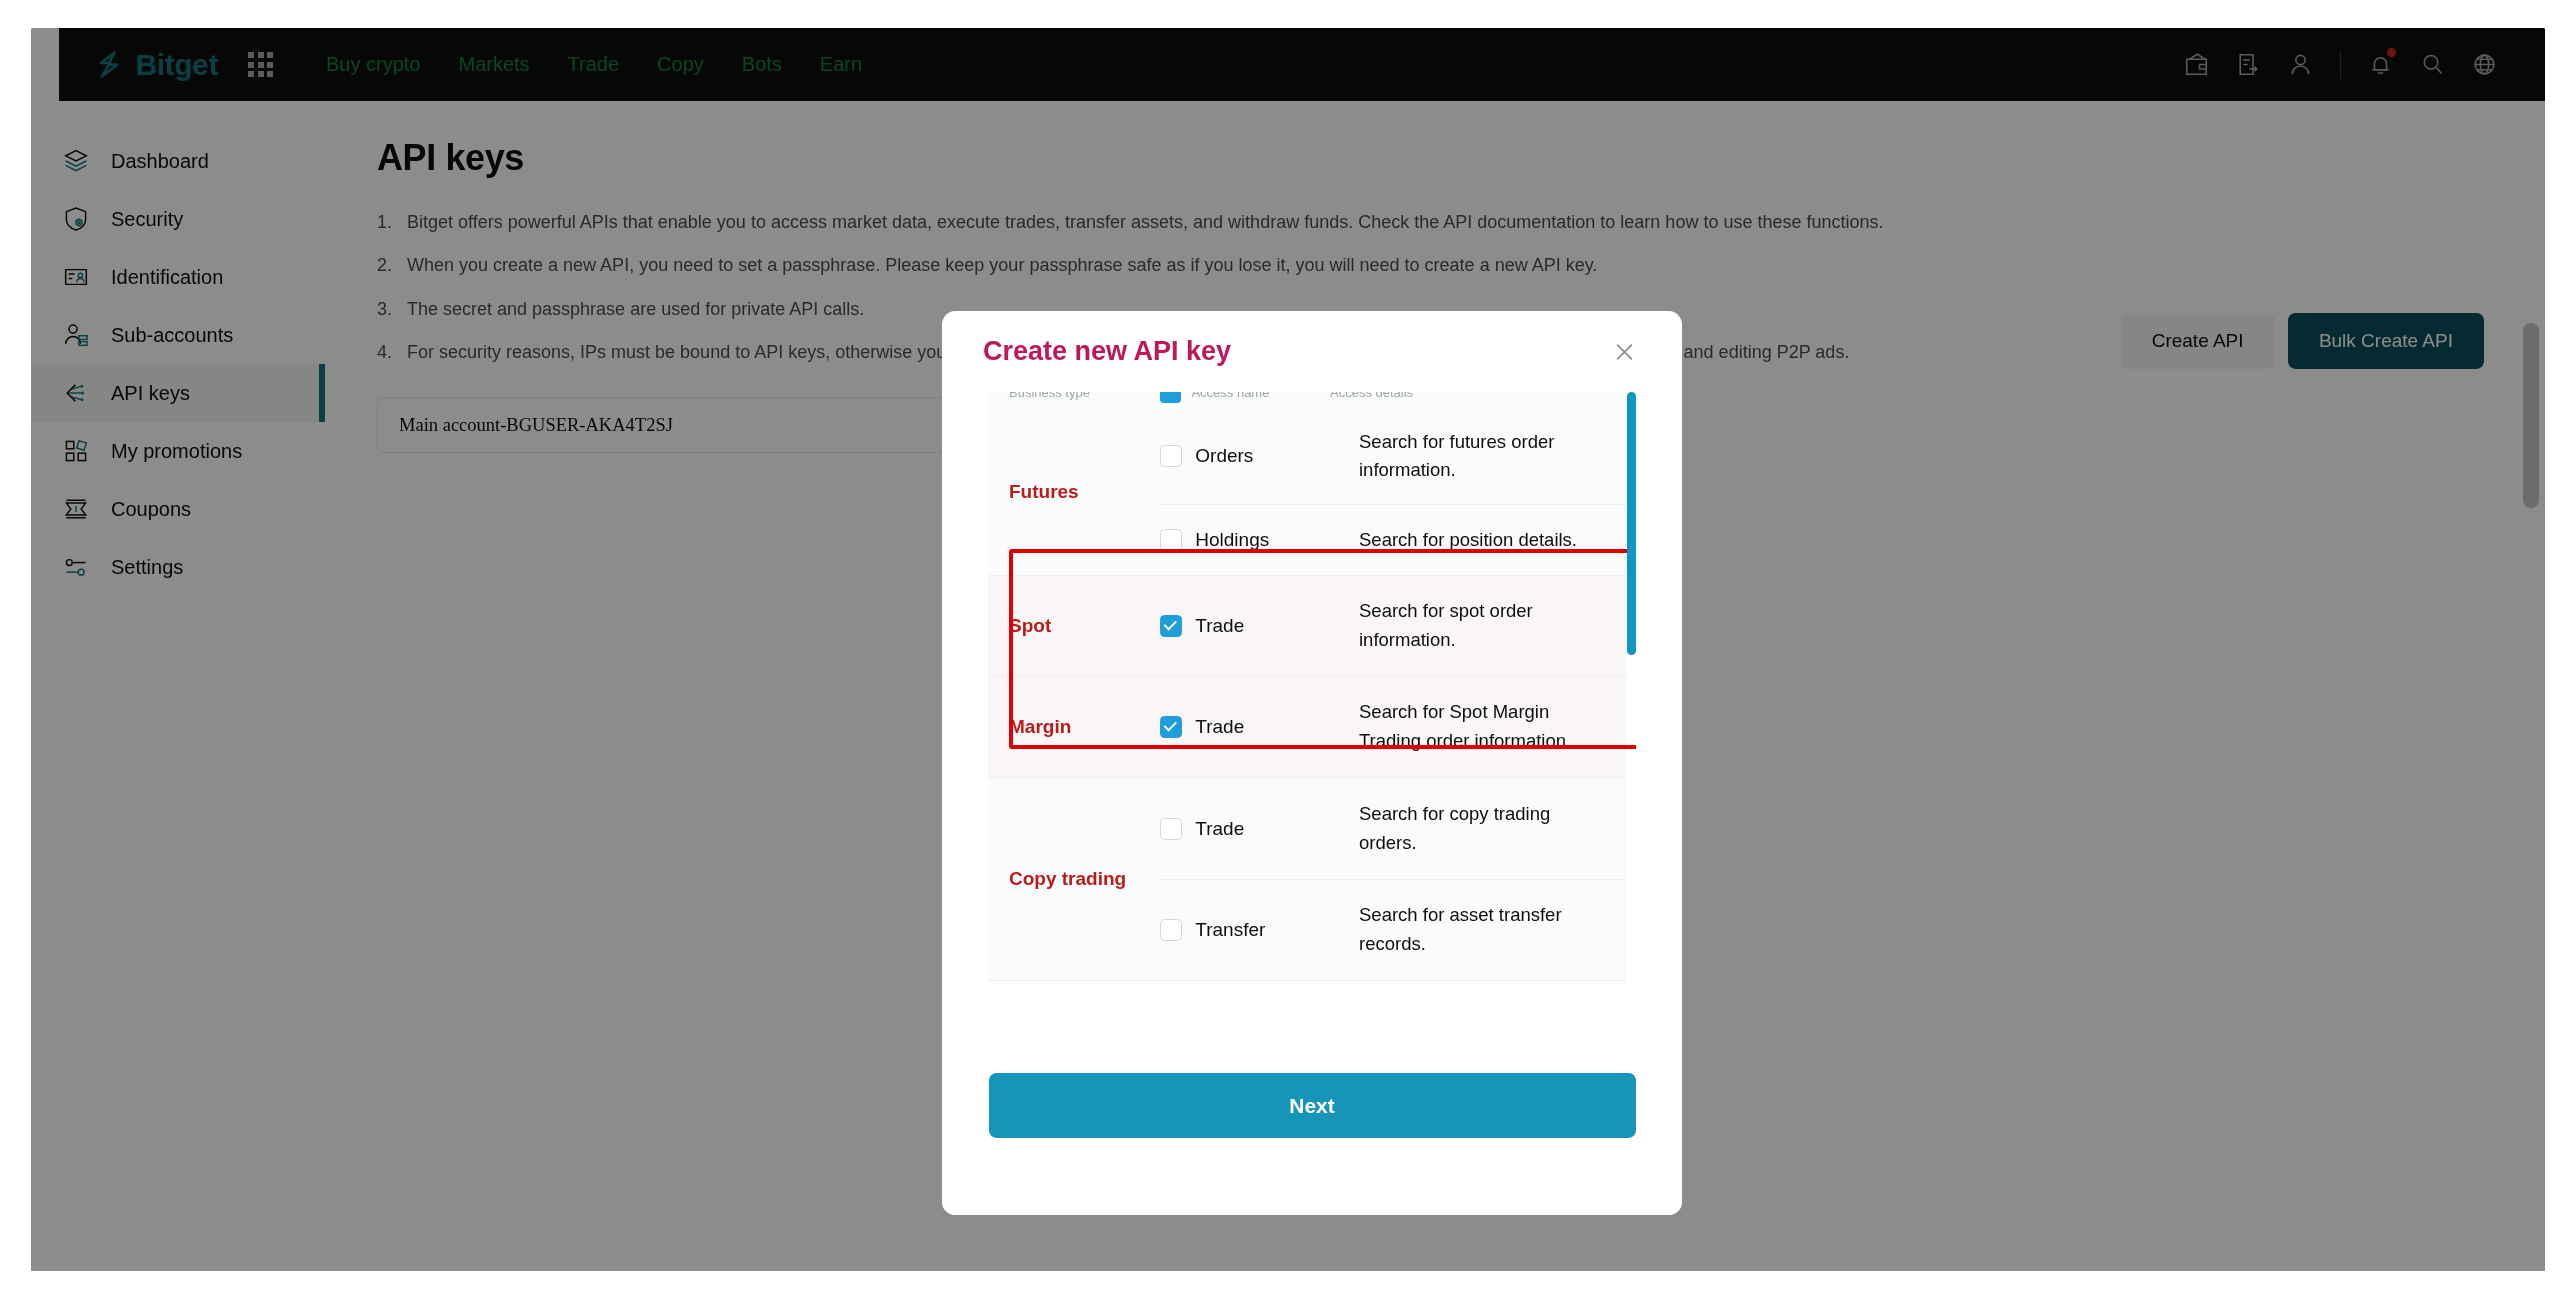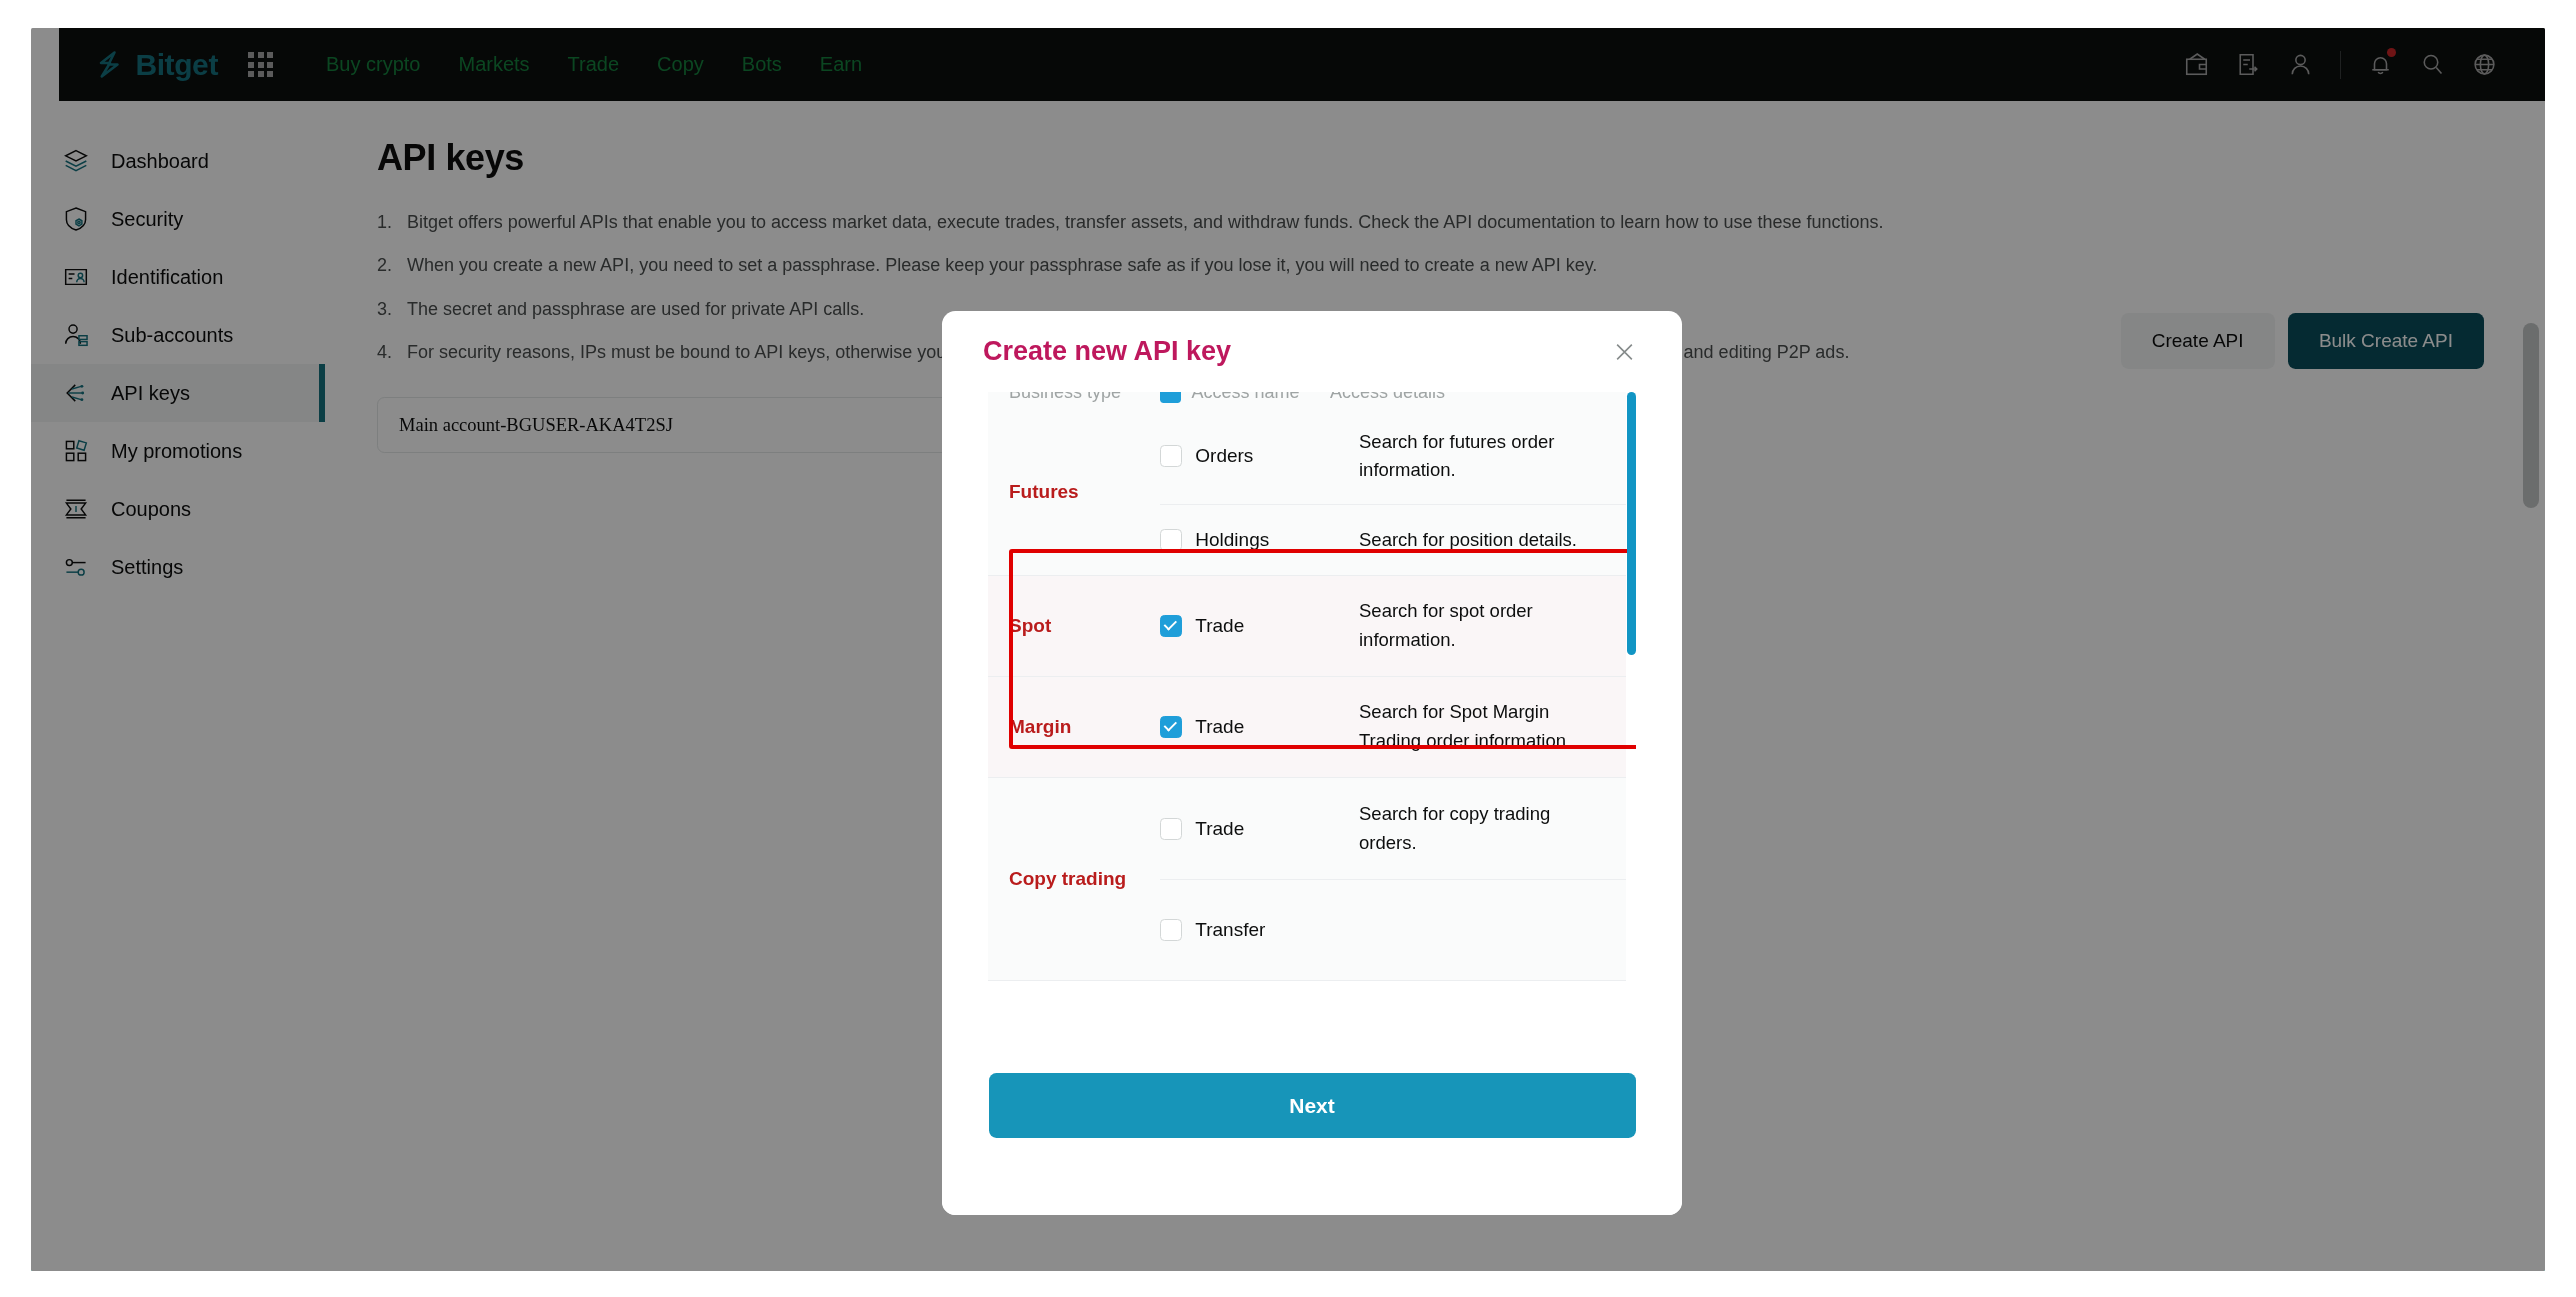--- a/index.html
+++ b/index.html
@@ -180,21 +180,21 @@
   #perm-scroll {
     position: relative;
     margin: 0 46px;
     height: 605px;
     overflow: hidden;
   }
   #perm-table { width: 638px; position: relative; margin-top: -16.3px; }
   .perm-headrow {
     display: flex; align-items: center;
     height: 33px; background: #fafbfb;
-    color: #9fa4a4; font-size: 18px;
+    color: #9fa4a4; font-size: 13px;
   }
   .perm-headrow .c1 { width: 172px; padding-left: 21px; }
   .perm-headrow .c2 { width: 170px; display:flex; align-items:center; gap:10.4px; }
   .perm-headrow .c3 { flex: 1; }
   .head-chk {
     width: 21px; height: 21px; border-radius: 3.7px;
     background: #1f9ed9; display: inline-block;
   }
   .perm-row {
     display: flex; align-items: stretch;
@@ -539,20 +539,21 @@
                 <span class="chk"></span>
                 <span>Trade</span>
               </div>
               <div class="c3">Search for copy trading orders.</div>
             </div>
             <div class="subrow" style="min-height:101px">
               <div class="c2">
                 <span class="chk"></span>
                 <span>Transfer</span>
               </div>
+              <div class="c3">Search for asset transfer records.</div>
             </div>
           </div>
         </div>
 
       </div>
 
       <div id="highlight-box"></div>
       <div id="modal-scrollbar"></div>
     </div>
 

